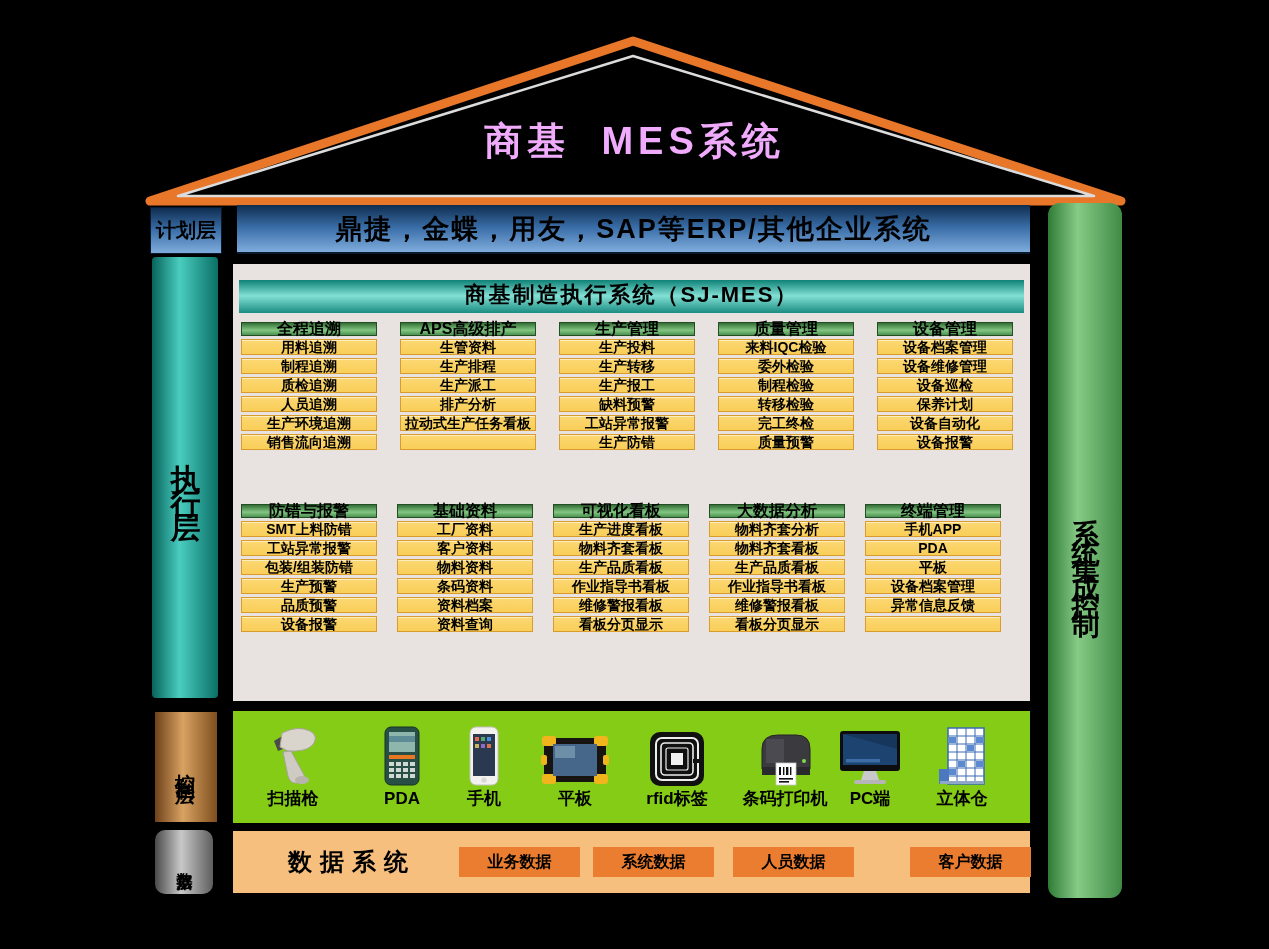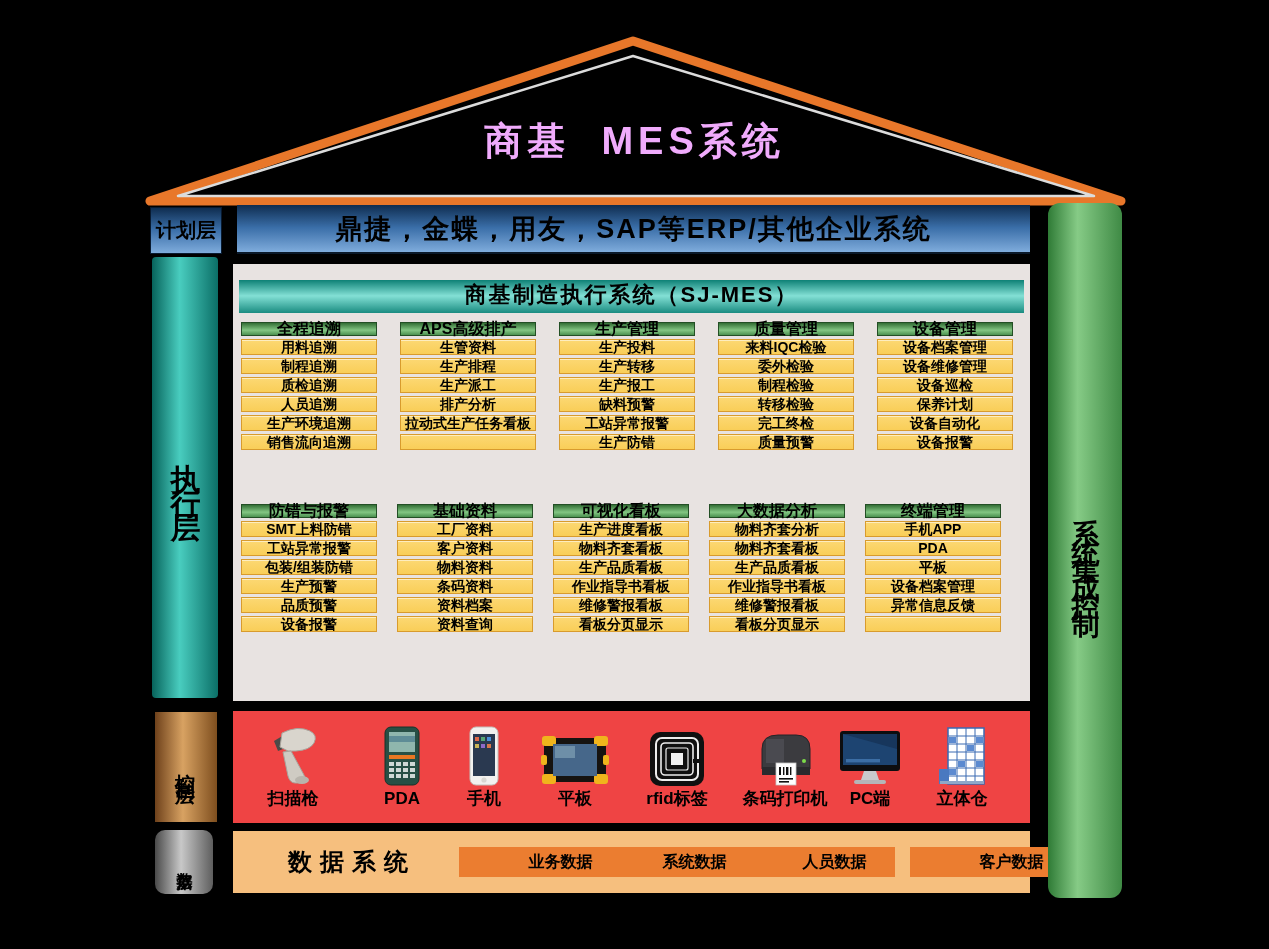--- a/index.html
+++ b/index.html
@@ -41,35 +41,35 @@
   .module-item{height:16px;box-sizing:border-box;margin-top:3px;
                background:linear-gradient(180deg,#FCD873 0%,#F9CE58 100%);
                border:1px solid #D89B2D;box-shadow:inset 0 1px 0 rgba(255,255,255,.55);
                display:flex;align-items:center;justify-content:center;
                font-size:14px;font-weight:bold;line-height:20px;white-space:nowrap;}
   
   .control-label{left:155px;top:712px;width:62px;height:110px;
                  background:linear-gradient(90deg,#6E411B 0%,#D8A262 45%,#7E4E1E 100%);
                  display:flex;align-items:center;justify-content:center;}
   .control-label span{font-size:20px;font-weight:bold;letter-spacing:6px;}
-  .control-bar{left:233px;top:711px;width:797px;height:112px;background:#ef4444;}
+  .control-bar{left:233px;top:711px;width:797px;height:112px;background:#84cc16;}
   .device{position:absolute;top:8px;width:110px;text-align:center;}
   .device .icon-wrap{height:68px;display:flex;align-items:flex-end;justify-content:center;}
   .device .device-label{margin-top:2px;font-size:17px;font-weight:bold;line-height:20px;}
   
   .data-label{left:155px;top:830px;width:58px;height:64px;border-radius:10px;
               background:linear-gradient(90deg,#4A4A4A 0%,#C8C8C8 45%,#5E5E5E 100%);
               display:flex;align-items:center;justify-content:center;}
   .data-label span{font-size:16px;font-weight:bold;letter-spacing:2px;}
   .data-bar{left:233px;top:831px;width:797px;height:62px;background:#F6BF7E;}
   .data-title{position:absolute;left:55px;top:0;height:62px;display:flex;align-items:center;
               font-size:24px;font-weight:bold;letter-spacing:8px;}
   .data-item{position:absolute;top:16px;width:121px;height:30px;background:#EB7D30;
              display:flex;align-items:center;justify-content:center;
-             font-size:16px;font-weight:bold;padding-left:41px;}
+             font-size:16px;font-weight:bold;}
   
   .right-bar{left:1048px;top:203px;width:74px;height:695px;border-radius:12px;
              background:linear-gradient(90deg,#2F7B36 0%,#86CB86 40%,#3F8A45 100%);
              display:flex;align-items:center;justify-content:center;}
   .right-bar span{font-size:28px;font-weight:bold;letter-spacing:18px;}
 </style>
 </head>
 <body>
 
 <svg id="roof-svg" viewBox="0 0 1269 949">

